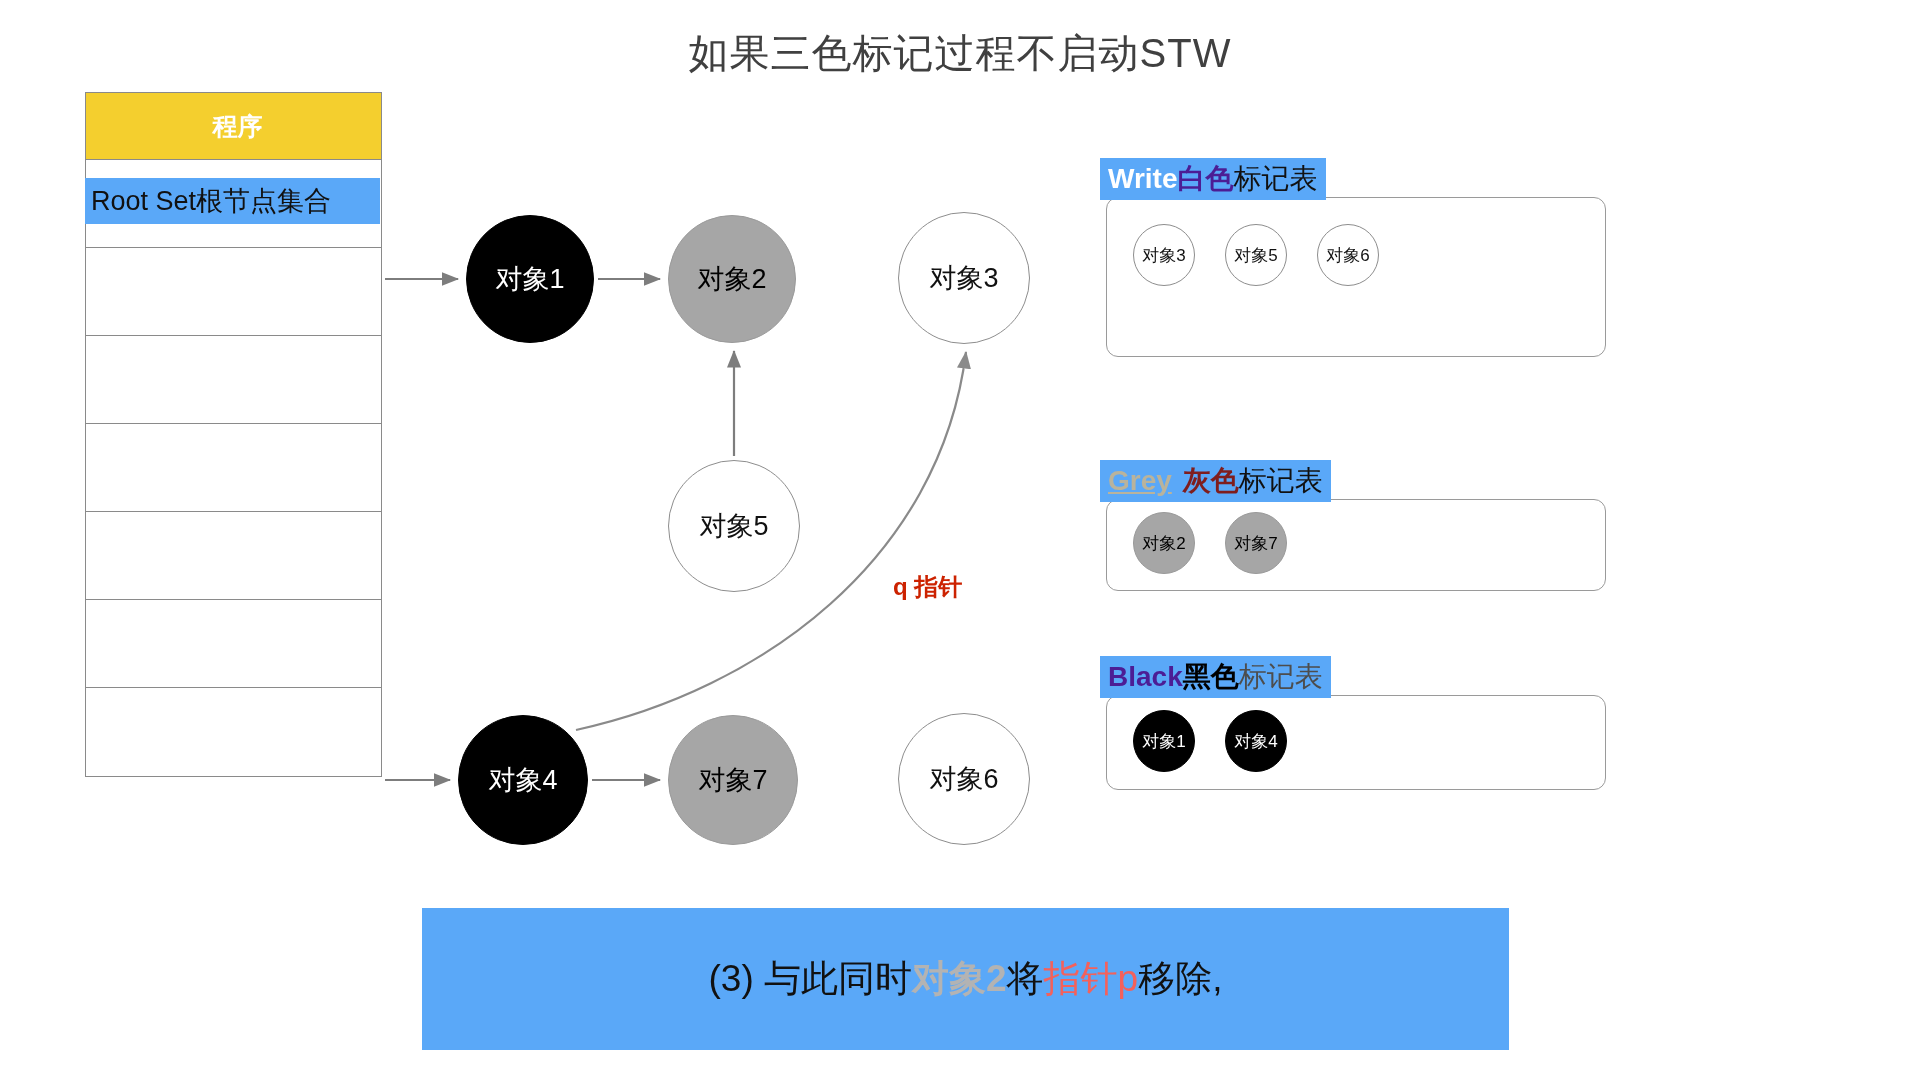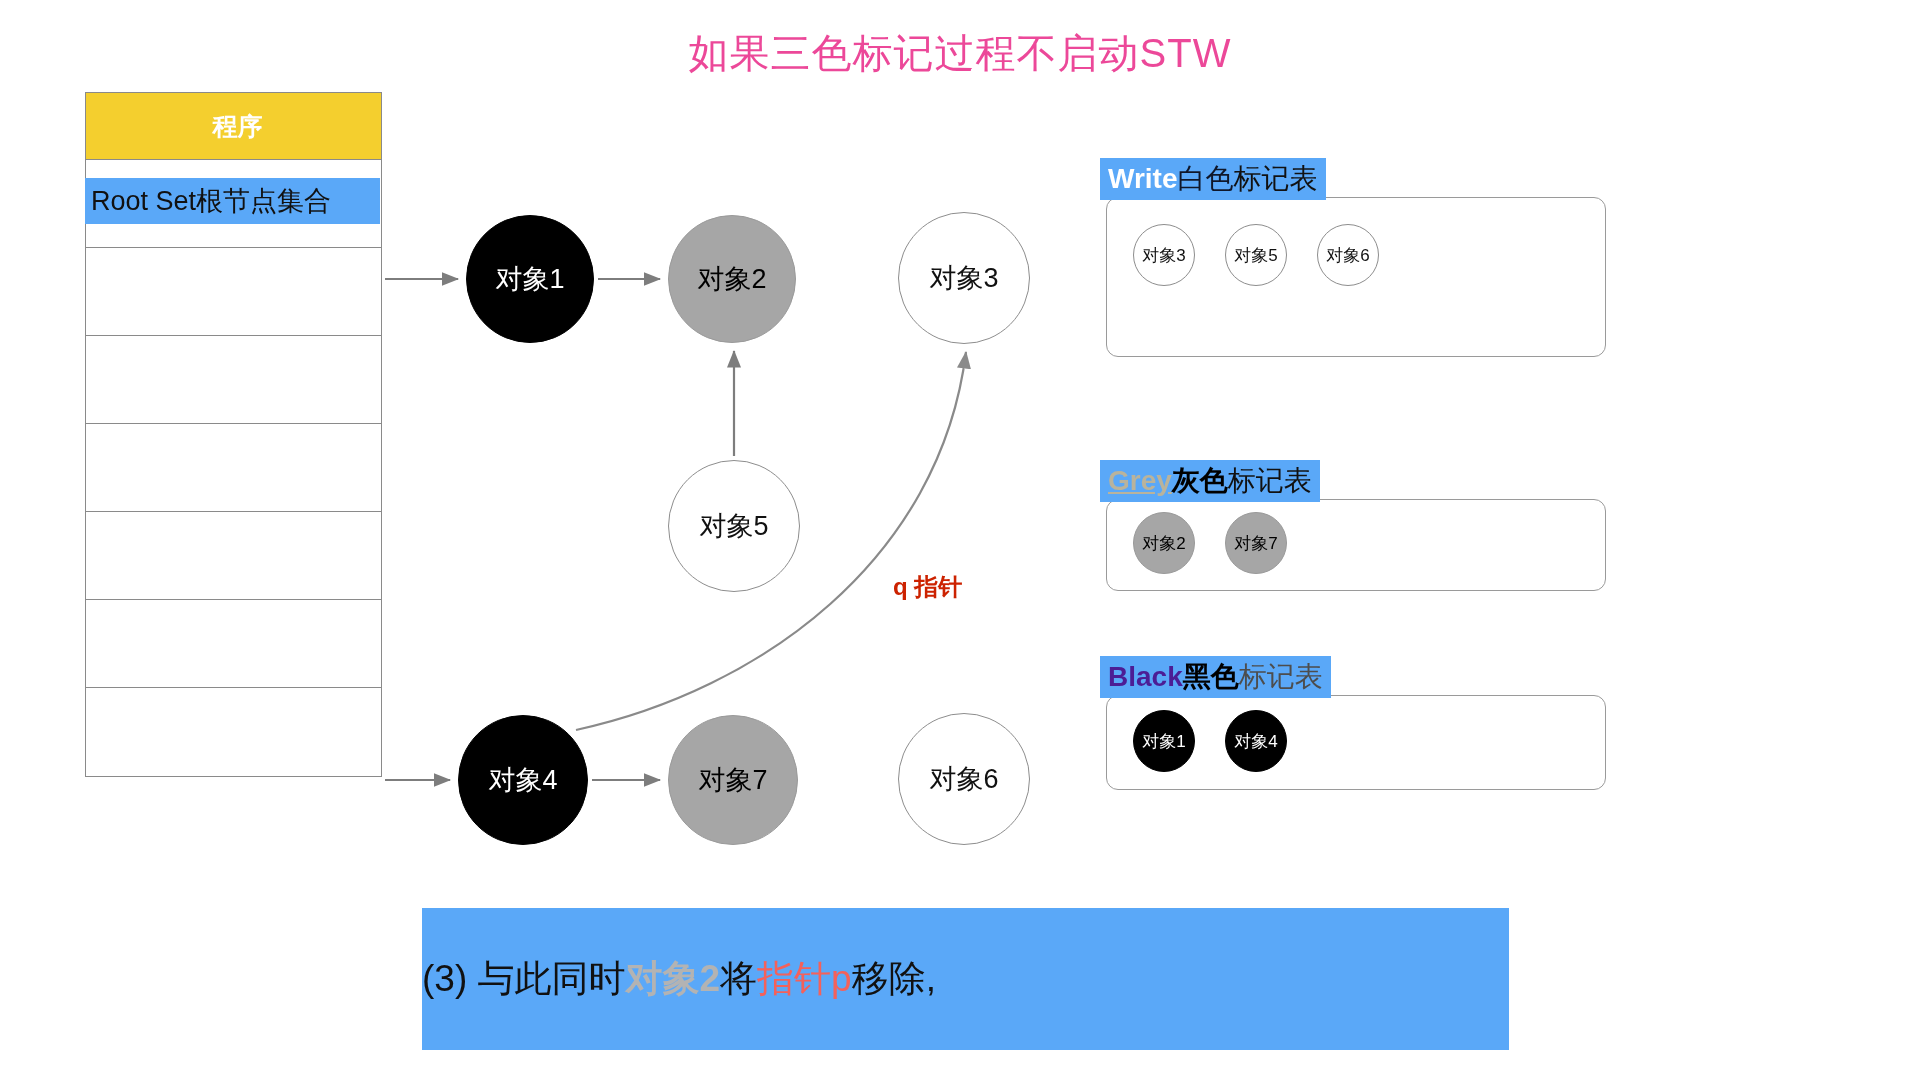--- a/index.html
+++ b/index.html
@@ -16,21 +16,21 @@
   }
 
   
   #diagram-title {
     position: absolute;
     left: 0;
     top: 26px;
     width: 1920px;
     text-align: center;
     font-size: 40px;
-    color: #ec4899;
+    color: #404040;
     letter-spacing: 1px;
     white-space: nowrap;
   }
 
   
   #program-table {
     position: absolute;
     left: 85px;
     top: 92px;
     width: 297px;
@@ -155,22 +155,22 @@
   
   #caption {
     position: absolute;
     left: 422px;
     top: 908px;
     width: 1087px;
     height: 142px;
     background: #5aa8f8;
     box-sizing: border-box;
     display: flex;
-    flex-direction: column;
-    align-items: flex-start;
+    flex-direction: row;
+    align-items: center;
     justify-content: center;
     font-size: 37px;
     color: #111111;
     line-height: 1.28;
     white-space: nowrap;
   }
   #caption .grey-b { color: #b3b3b3; font-weight: 700; }
   #caption .red    { color: #f4615b; }
   #caption .white-b{ color: #ffffff; font-weight: 700; }
   #caption .blk-b  { color: #000000; font-weight: 700; }
@@ -236,34 +236,34 @@
   <line x1="592" y1="780" x2="660" y2="780" stroke="#7d7d7d" stroke-width="2.2" marker-end="url(#ah)"></line>
 
   <path d="M 576 730 C 760 690, 940 560, 966 352" fill="none" stroke="#8a8a8a" stroke-width="2.2" marker-end="url(#ah2)"></path>
 </svg>
 
 <div id="q-pointer-label">q 指针</div>
 
 <div class="mark-table" style="left:1100px; top:158px;">
   <div class="mark-head">
     <span class="en" style="color:#ffffff;">Write </span>
-      <span style="color:#0f172a; font-weight:400;">白色</span>
+      <span style="color:#4c1d95; font-weight:700;">白色</span>
       <span style="color:#111111;">标记表</span>
   </div>
   <div class="mark-body" style="left:6px; top:39px; width:500px; height:160px;">
     <div class="chip white" style="left:26px; top:26px;">对象3</div>
     <div class="chip white" style="left:118px; top:26px;">对象5</div>
     <div class="chip white" style="left:210px; top:26px;">对象6</div>
   </div>
 </div>
 
 <div class="mark-table" style="left:1100px; top:460px;">
   <div class="mark-head">
     <span class="en" style="color:#b9b39c;text-decoration:underline;">Grey </span>
-      <span style="color:#000000; font-weight:700;">灰色</span>
+      <span style="color:#7f1d1d; font-weight:700;margin-left:11px;">灰色</span>
       <span style="color:#111111;">标记表</span>
   </div>
   <div class="mark-body" style="left:6px; top:39px; width:500px; height:92px;">
     <div class="chip grey" style="left:26px; top:12px;">对象2</div>
     <div class="chip grey" style="left:118px; top:12px;">对象7</div>
   </div>
 </div>
 
 <div class="mark-table" style="left:1100px; top:656px;">
   <div class="mark-head">

